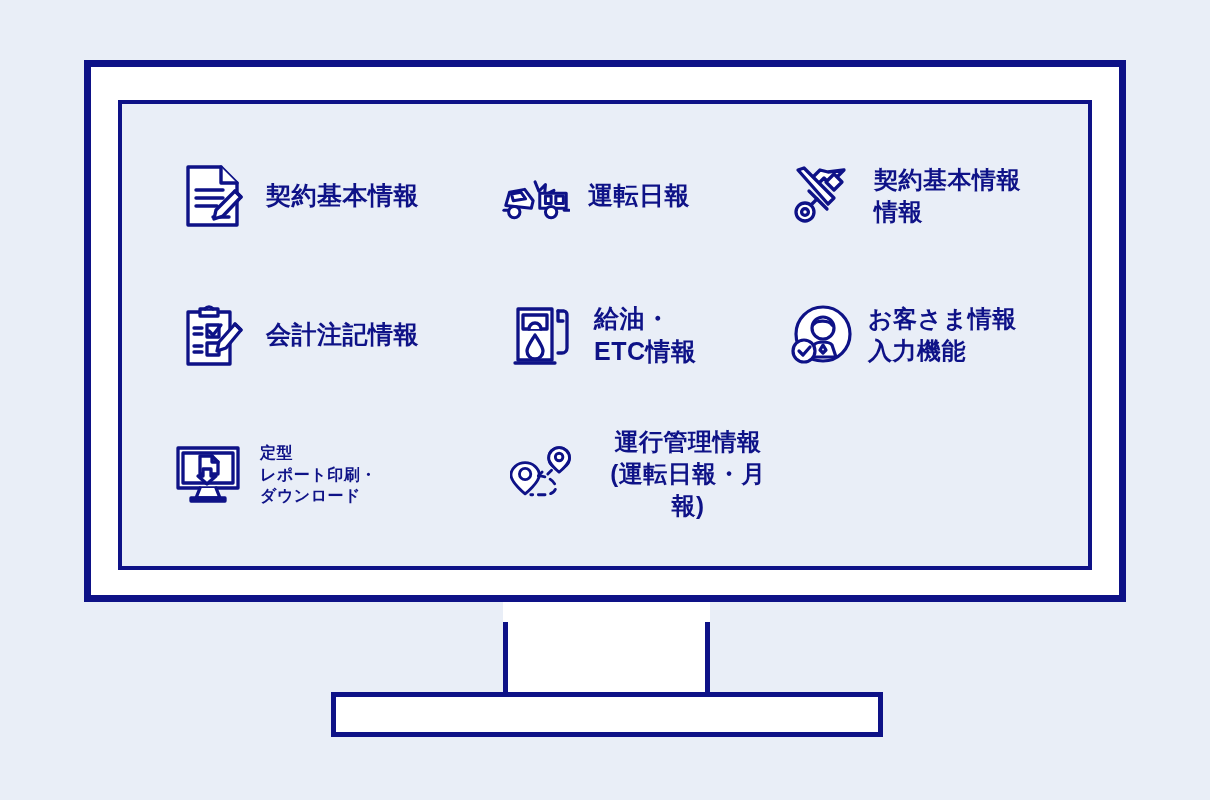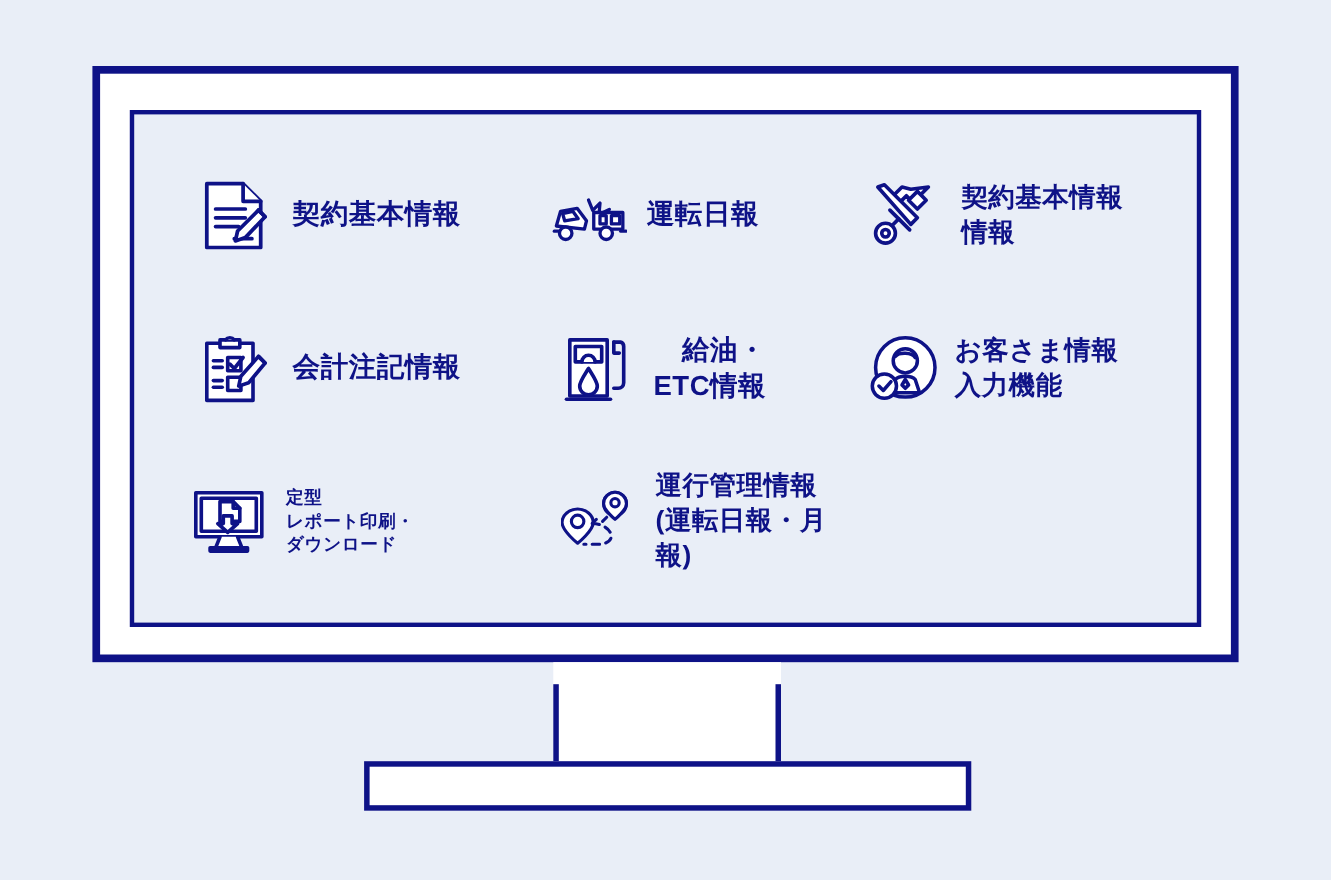--- a/index.html
+++ b/index.html
@@ -114,25 +114,25 @@
   }
   .cell-label.small {
     font-size: 22px;
   }
 
   
   .c1 { padding-left: 28px; }
   .c2 { padding-left: 0px; }
   .c3 { padding-left: 8px; }
   .c4 { padding-left: 28px; }
-  .c5 { padding-left: 6px; text-align: right; }
+  .c5 { padding-left: 6px; }
   .c6 { padding-left: 8px; gap: 12px; }
   .c7 { padding-left: 22px; }
   .c8 { padding-left: 6px; }
-  .c9 { padding-left: 8px; }
+  .c9 { padding-left: 8px; text-align: center; }
 
   .c3 .cell-label,
   .c6 .cell-label,
   .c9 .cell-label { font-size: 24px; }
   .c7 .cell-label { font-size: 16px; }
 </style>
 </head>
 <body>
 
 <div id="stage">

